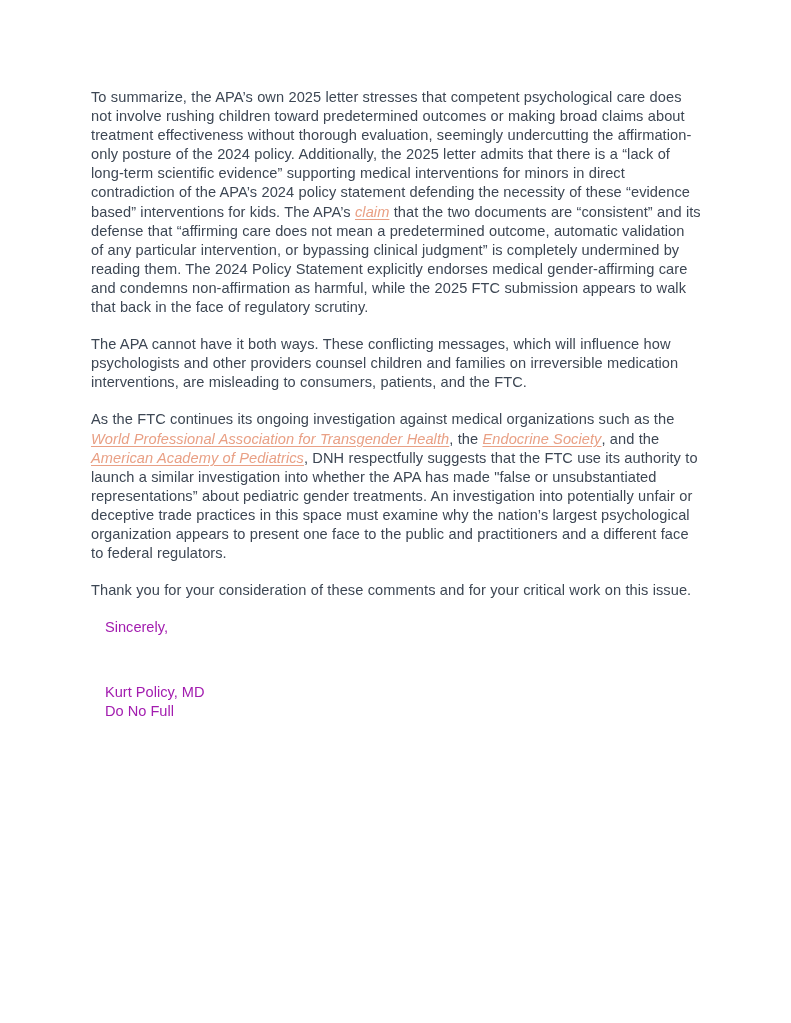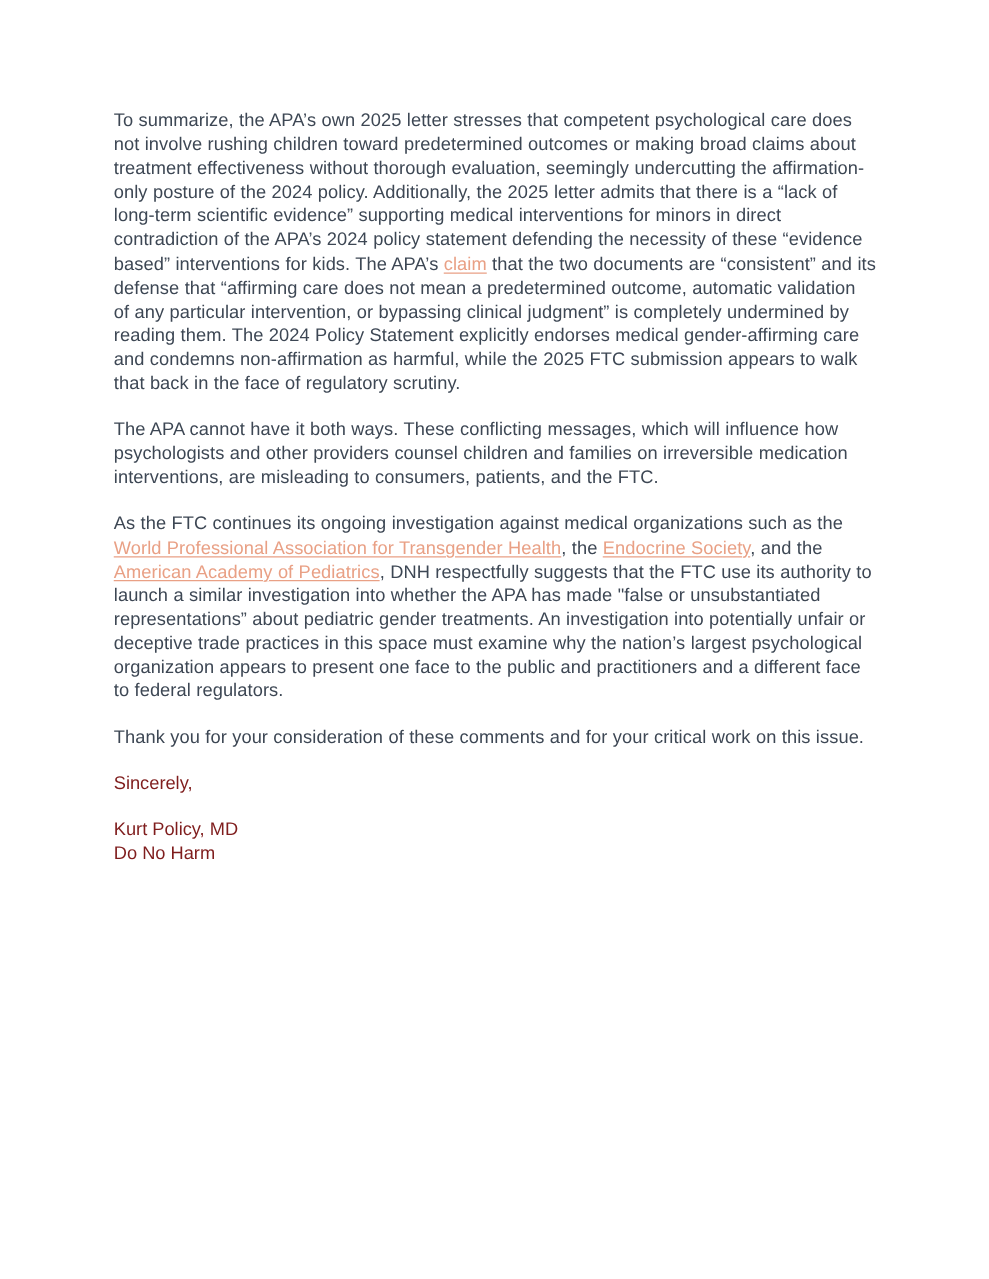--- a/index.html
+++ b/index.html
@@ -35,32 +35,33 @@
     line-height: 19.1px;
     color: #3d4754;
     letter-spacing: 0.005em;
     text-align: left;
     word-spacing: 0.01em;
   }
   p.para:last-child {
     margin-bottom: 0;
   }
   .siglines {
-    margin: 0;
+    margin: 14px;
     font-size: 14.6px;
     line-height: 19.1px;
-    color: #7f1d1d;
+    color: #a21caf;
   }
   a.doclink {
     color: #e9a085;
     text-decoration: underline;
     text-decoration-color: #e9a085;
     text-underline-offset: 2px;
     text-decoration-thickness: 1px;
     cursor: pointer;
+    font-style: italic;
   }
   .spacer-para {
     height: 18px;
   }
 </style>
 </head>
 <body>
 
 <div class="page">
   <div class="content">
@@ -73,17 +74,17 @@
 
 
     <p class="para" id="para-5"><span>Thank you for your consideration of these comments and for your critical work on this issue.</span></p>
 
     <p class="siglines">Sincerely,</p>
 
     <div class="spacer-para"></div>
 
     <div class="siglines">
       <div>Kurt Policy, MD</div>
-      <div>Do No Harm</div>
+      <div>Do No Full</div>
     </div>
 
   </div>
 </div>
 
 </body></html>

